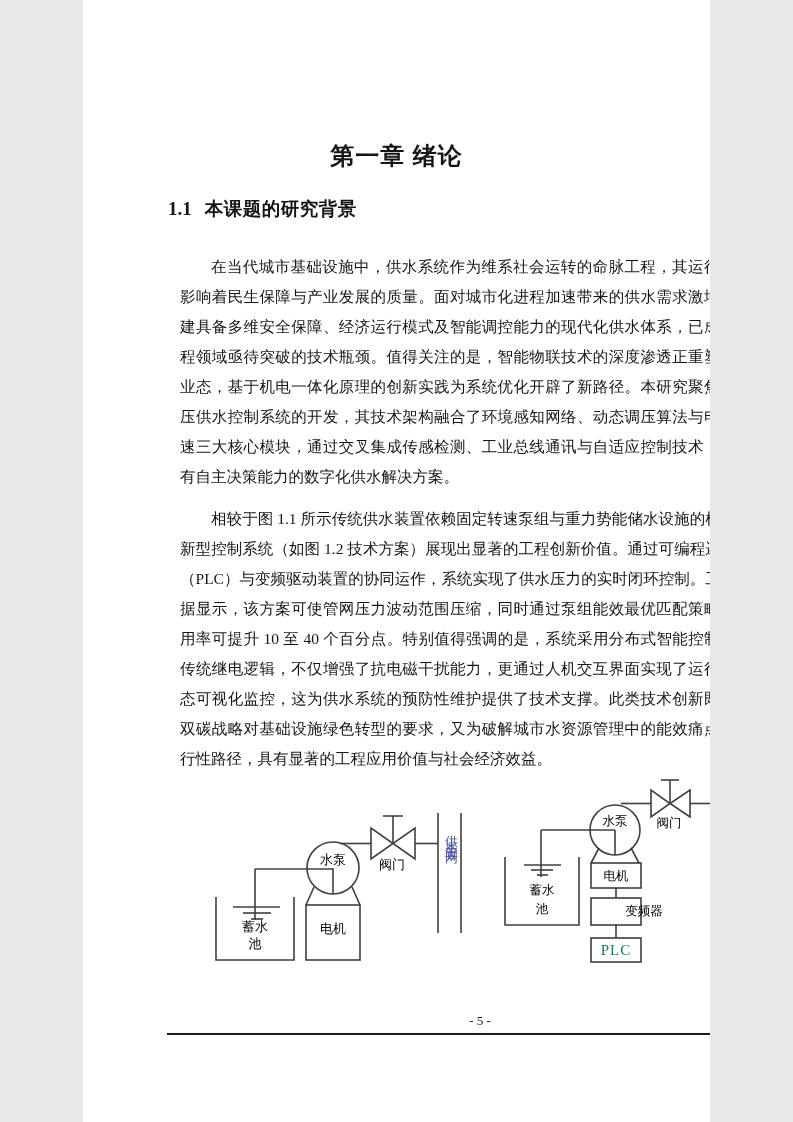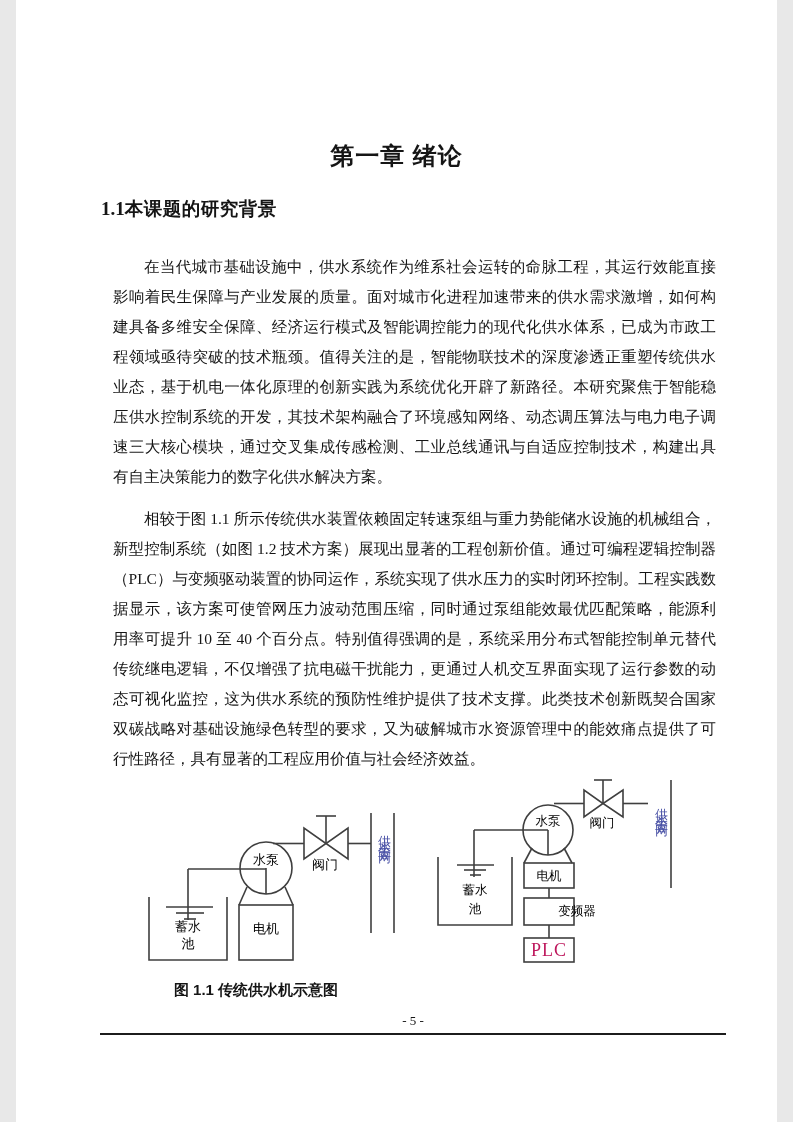--- a/index.html
+++ b/index.html
@@ -1,46 +1,46 @@
 <!DOCTYPE html>
 <html><head>
 <meta charset="utf-8">
 <style>
   html,body { margin:0; padding:0; background:#e8e8e8; }
   #page {
-    position:relative; width:761px; height:1122px; margin:0 auto;
+    position:relative; width:627px; height:1122px; margin:0 auto;
     background:#ffffff; overflow:hidden;
     font-family:"Liberation Serif","DejaVu Serif",serif; color:#151515;
   }
   .doc-title {
     position:absolute; left:0; right:0; top:140px;
     text-align:center; font-family:"Liberation Sans","DejaVu Sans",sans-serif;
     font-weight:bold; font-size:24px; letter-spacing:1px;
   }
   .section-heading {
-    position:absolute; left:85px; top:196px; display:flex; align-items:baseline; gap:0;
+    position:absolute; left:85px; top:196px; display:flex; align-items:baseline; gap:13px;
     font-weight:bold;
   }
   .section-heading .num { font-size:19px; font-family:"Liberation Serif",serif; }
   .section-heading .txt { font-size:18.5px; font-family:"Liberation Sans","DejaVu Sans",sans-serif; letter-spacing:0.5px; }
   .body-text {
     position:absolute; left:85px; top:240px; width:627px;
     font-size:15.5px; line-height:30px; text-align:justify;
   }
   .body-text p { margin:12px; text-indent:2em; }
   .figure { position:absolute; }
   .figure svg { position:absolute; left:0; top:0; }
   .figure svg * { stroke:#3f3f3f; fill:none; stroke-width:1.6; }
   .dlabel {
     position:absolute; transform:translate(-50%,-50%);
     font-size:13px; color:#000000; white-space:nowrap;
     font-family:"Liberation Serif","DejaVu Serif",serif;
   }
   .dlabel.small { font-size:12.5px; }
-  .dlabel.plc { color:#be185d; font-size:18px; letter-spacing:1px; }
+  .dlabel.plc { color:#15803d; font-size:15px; letter-spacing:1px; }
   .vlabel {
     position:absolute; writing-mode:vertical-rl; text-orientation:upright;
     font-size:13px; letter-spacing:4px; color:#4a52a6; white-space:nowrap;
     font-family:"Liberation Serif","DejaVu Serif",serif;
   }
   .fig-caption {
     position:absolute; top:981px; text-align:center; font-weight:bold; font-size:15px;
     font-family:"Liberation Sans","DejaVu Sans",sans-serif;
   }
   .footer {
@@ -137,19 +137,18 @@
     <div class="dlabel small" style="left:112px; top:51px;">水泵</div>
     <div class="dlabel small" style="left:113px; top:106px;">电机</div>
     <div class="dlabel small" style="left:113px; top:141px;margin-left:28px;">变频器</div>
     <div class="dlabel plc" style="left:113px; top:180px;">PLC</div>
     <div class="dlabel small" style="left:166px; top:53px;">阀门</div>
     <div class="dlabel small" style="left:39px;  top:120px;">蓄水</div>
     <div class="dlabel small" style="left:39px;  top:139px;">池</div>
     <div class="vlabel" style="left:216px; top:28px;">供水主管网</div>
   </div>
 
-  <div class="fig-caption" style="left:85px; width:310px;">图 1.1  传统供水机示意图</div>
 
   <div class="footer">
     <span>- 5 -</span>
   </div>
 
 </div>
 
 </body></html>

